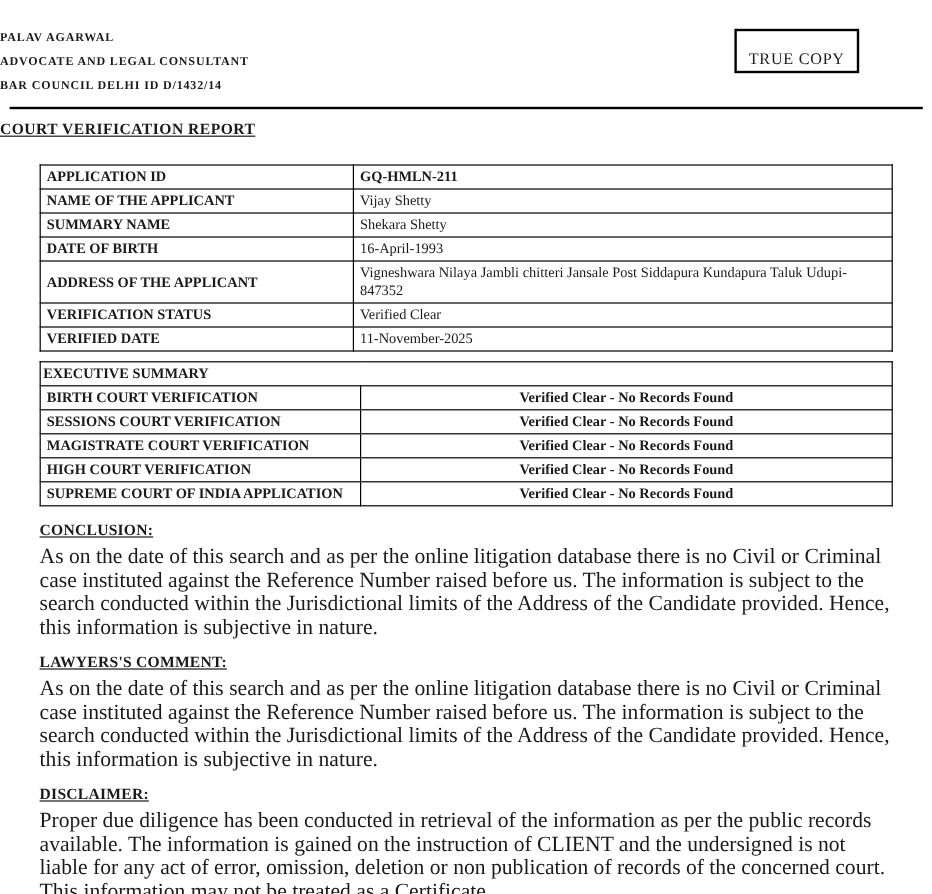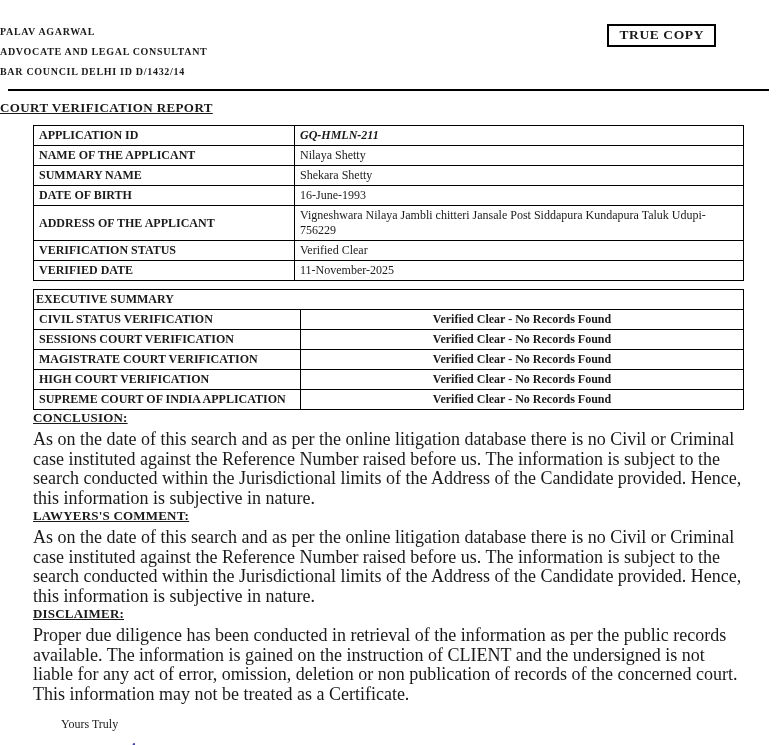--- a/index.html
+++ b/index.html
@@ -13,22 +13,22 @@
     color: #1a1a1a;
     overflow: hidden;
   }
 
   
   .stamp {
     position: absolute;
     top: 24px;
     right: 61px;
     border: 2px solid #000;
-    padding: 1px 10px 2px;
-    font-weight: bold;
+    padding: 15px 10px 2px;
+    font-weight: normal;
     font-size: 13.5px;
     letter-spacing: 0.6px;
   }
 
   
   .letterhead {
     padding-top: 22px;
     text-align: left;
     font-weight: bold;
     font-size: 10px;
@@ -54,35 +54,35 @@
   table {
     border-collapse: collapse;
     width: 100%;
     font-size: 12px;
   }
   td {
     border: 1px solid #000;
     padding: 2px 5px;
     vertical-align: middle;
   }
-  .details { margin-top: 9px; }
+  .details { margin-top: 21px; }
   .details td.lbl { font-weight: bold; width: 250px; }
-  .details td.val-strong { font-weight: bold; font-style: italic; }
+  .details td.val-strong { font-weight: bold; }
 
   .summary { margin-top: 8px; }
   .summary .sum-head {
     text-align: left;
     font-weight: bold;
     padding: 2px;
     font-size: 12px;
   }
   .summary td.lbl { font-weight: bold; width: 256px; }
   .summary td.val { text-align: center; font-weight: bold; }
 
-  .section { }
+  .section { margin-top: 12px; }
   .sec-head {
     font-weight: bold;
     text-decoration: underline;
     font-size: 13px;
     letter-spacing: 0.2px;
   }
   .sec-body {
     margin: 4px 0 0 0;
     font-size: 18px;
     line-height: 19.5px;
@@ -118,52 +118,52 @@
   <div class="content">
 
     <table class="details">
       <tbody>
         <tr>
           <td class="lbl">APPLICATION ID</td>
           <td class="val-strong">GQ-HMLN-211</td>
         </tr>
         <tr>
           <td class="lbl">NAME OF THE APPLICANT</td>
-          <td>Nilaya Shetty</td>
+          <td>Vijay Shetty</td>
         </tr>
         <tr>
           <td class="lbl">SUMMARY NAME</td>
           <td>Shekara Shetty</td>
         </tr>
         <tr>
           <td class="lbl">DATE OF BIRTH</td>
-          <td>16-June-1993</td>
+          <td>16-April-1993</td>
         </tr>
         <tr>
           <td class="lbl">ADDRESS OF THE APPLICANT</td>
-          <td>Vigneshwara Nilaya Jambli chitteri Jansale Post Siddapura Kundapura Taluk Udupi-756229</td>
+          <td>Vigneshwara Nilaya Jambli chitteri Jansale Post Siddapura Kundapura Taluk Udupi-847352</td>
         </tr>
         <tr>
           <td class="lbl">VERIFICATION STATUS</td>
           <td>Verified Clear</td>
         </tr>
         <tr>
           <td class="lbl">VERIFIED DATE</td>
           <td>11-November-2025</td>
         </tr>
       </tbody>
     </table>
 
     <table class="summary">
       <tbody>
         <tr>
           <td class="sum-head" colspan="2">EXECUTIVE SUMMARY</td>
         </tr>
         <tr>
-          <td class="lbl">CIVIL STATUS VERIFICATION</td>
+          <td class="lbl">BIRTH COURT VERIFICATION</td>
           <td class="val">Verified Clear - No Records Found</td>
         </tr>
         <tr>
           <td class="lbl">SESSIONS COURT VERIFICATION</td>
           <td class="val">Verified Clear - No Records Found</td>
         </tr>
         <tr>
           <td class="lbl">MAGISTRATE COURT VERIFICATION</td>
           <td class="val">Verified Clear - No Records Found</td>
         </tr>

